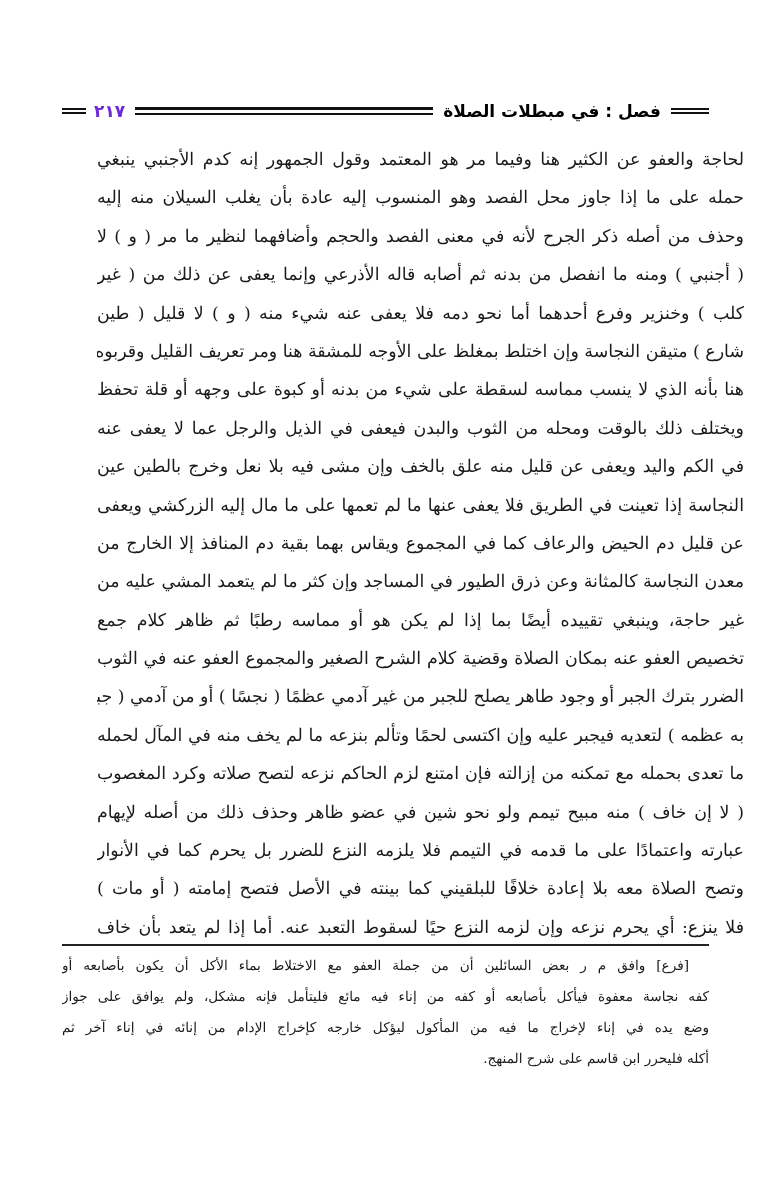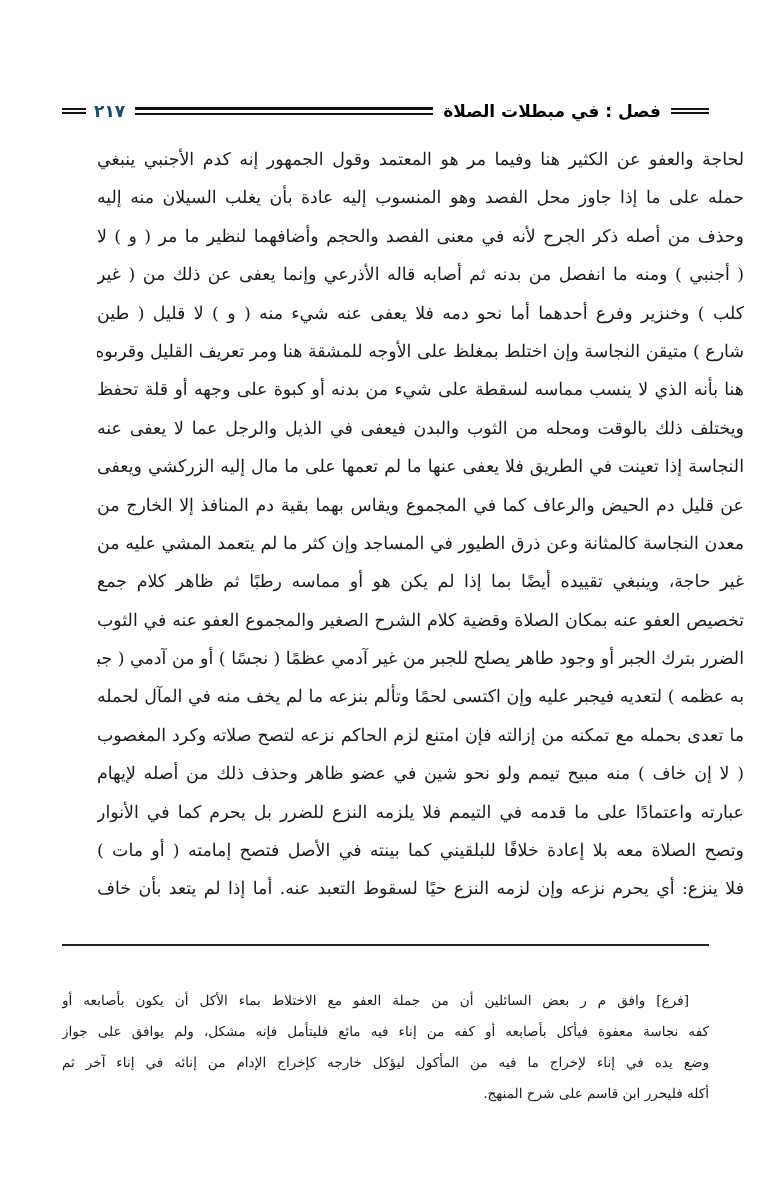--- a/index.html
+++ b/index.html
@@ -55,21 +55,21 @@
       font-weight: bold;
       font-size: 17px;
       white-space: nowrap;
       color: #000000;
     }
     .page-number {
       font-family: "DejaVu Sans", sans-serif;
       font-weight: bold;
       font-size: 17px;
       white-space: nowrap;
-      color: #0c4a6e;
+      color: #6d28d9;
     }
     
     .body-text {
       position: absolute;
       top: 140px;
       left: 0;
       width: 647px;
       direction: rtl;
       font-family: "DejaVu Serif", serif;
       font-size: 17.4px;
@@ -102,21 +102,21 @@
       font-size: 13.6px;
     }
     .fn-line {
       height: 31px;
       line-height: 31px;
       text-align: justify;
       text-align-last: justify;
       white-space: nowrap;
       overflow: hidden;
     }
-    .fn-line.first { padding-right: 20px; margin-top: 35px; }
+    .fn-line.first { padding-right: 20px; }
     .fn-line.last { text-align-last: right; }
   </style>
 </head>
 <body>
 
 <div class="page">
 
   <div class="running-header">
     <div class="rule-double rule-short-right"></div>
     <span class="header-title">فصل : في مبطلات الصلاة</span>
@@ -127,20 +127,21 @@
 
   <div class="body-text">
     <div class="line">لحاجة والعفو عن الكثير هنا وفيما مر هو المعتمد وقول الجمهور إنه كدم الأجنبي ينبغي</div>
     <div class="line">حمله على ما إذا جاوز محل الفصد وهو المنسوب إليه عادة بأن يغلب السيلان منه إليه</div>
     <div class="line">وحذف من أصله ذكر الجرح لأنه في معنى الفصد والحجم وأضافهما لنظير ما مر ( و ) لا</div>
     <div class="line">( أجنبي ) ومنه ما انفصل من بدنه ثم أصابه قاله الأذرعي وإنما يعفى عن ذلك من ( غير</div>
     <div class="line">كلب ) وخنزير وفرع أحدهما أما نحو دمه فلا يعفى عنه شيء منه ( و ) لا قليل ( طين</div>
     <div class="line">شارع ) متيقن النجاسة وإن اختلط بمغلظ على الأوجه للمشقة هنا ومر تعريف القليل وقربوه</div>
     <div class="line">هنا بأنه الذي لا ينسب مماسه لسقطة على شيء من بدنه أو كبوة على وجهه أو قلة تحفظ</div>
     <div class="line">ويختلف ذلك بالوقت ومحله من الثوب والبدن فيعفى في الذيل والرجل عما لا يعفى عنه</div>
+    <div class="line">في الكم واليد ويعفى عن قليل منه علق بالخف وإن مشى فيه بلا نعل وخرج بالطين عين</div>
     <div class="line">النجاسة إذا تعينت في الطريق فلا يعفى عنها ما لم تعمها على ما مال إليه الزركشي ويعفى</div>
     <div class="line">عن قليل دم الحيض والرعاف كما في المجموع ويقاس بهما بقية دم المنافذ إلا الخارج من</div>
     <div class="line">معدن النجاسة كالمثانة وعن ذرق الطيور في المساجد وإن كثر ما لم يتعمد المشي عليه من</div>
     <div class="line">غير حاجة، وينبغي تقييده أيضًا بما إذا لم يكن هو أو مماسه رطبًا ثم ظاهر كلام جمع</div>
     <div class="line">تخصيص العفو عنه بمكان الصلاة وقضية كلام الشرح الصغير والمجموع العفو عنه في الثوب</div>
     <div class="line">الضرر بترك الجبر أو وجود طاهر يصلح للجبر من غير آدمي عظمًا ( نجسًا ) أو من آدمي ( جبر</div>
     <div class="line">به عظمه ) لتعديه فيجبر عليه وإن اكتسى لحمًا وتألم بنزعه ما لم يخف منه في المآل لحمله</div>
     <div class="line">ما تعدى بحمله مع تمكنه من إزالته فإن امتنع لزم الحاكم نزعه لتصح صلاته وكرد المغصوب</div>
     <div class="line">( لا إن خاف ) منه مبيح تيمم ولو نحو شين في عضو ظاهر وحذف ذلك من أصله لإيهام</div>
     <div class="line">عبارته واعتمادًا على ما قدمه في التيمم فلا يلزمه النزع للضرر بل يحرم كما في الأنوار</div>

